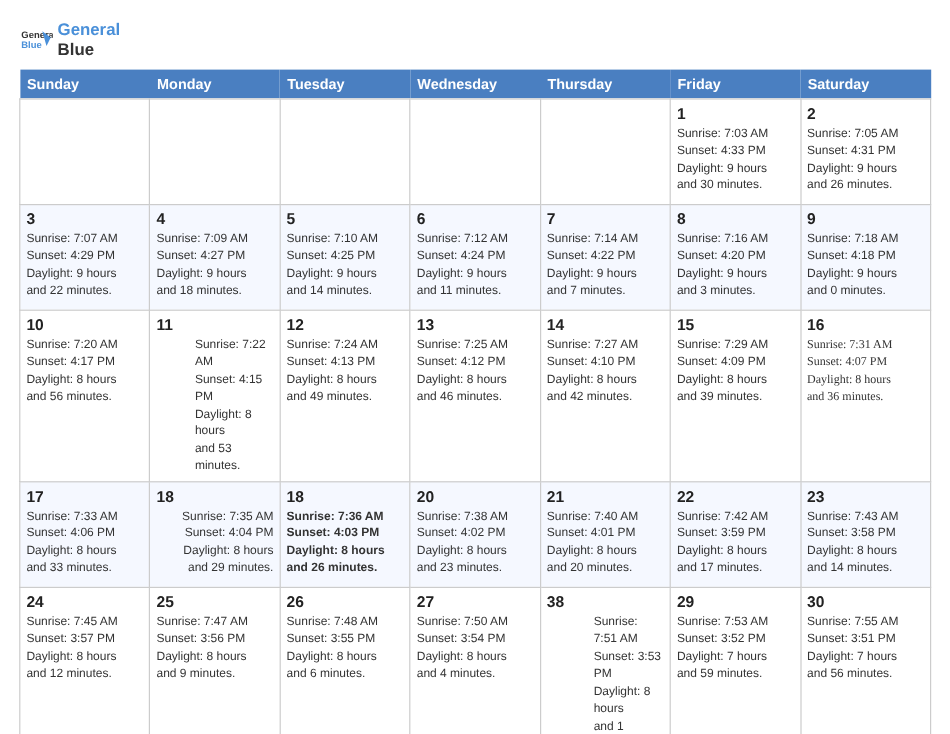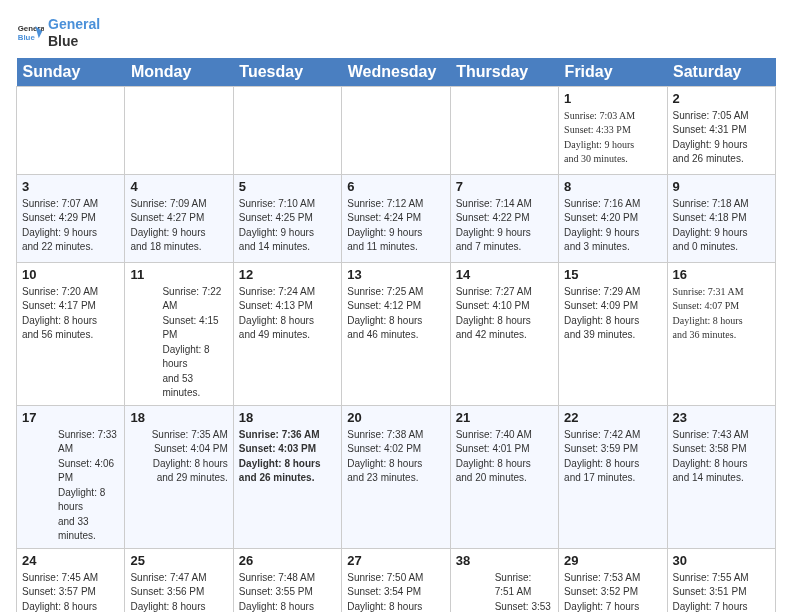--- a/index.html
+++ b/index.html
@@ -49,21 +49,21 @@
     table {
       width: 100%;
       border-collapse: collapse;
       font-size: 10.5px;
     }
     thead th {
       background: #4a7fc1;
       color: #fff;
       text-align: left;
       padding: 5px 6px;
-      font-size: 16px;
+      font-size: 12px;
     }
     td {
       border: 1px solid #ccc;
       vertical-align: top;
       padding: 4px 5px;
       width: 14.28%;
       height: 88px;
       background: #fff;
     }
     tr:nth-child(even) td {
@@ -123,21 +123,21 @@
   </thead>
   <tbody id="calendar-body">
   <tr>
         <td class="empty"></td>
         <td class="empty"></td>
         <td class="empty"></td>
         <td class="empty"></td>
         <td class="empty"></td>
         <td>
           <div class="day-number">1</div>
-          <div class="day-info" style="white-space: pre-line; font-family: Liberation Serif, serif;">Sunrise: 7:03 AM
+          <div class="day-info" style="white-space: pre-line;">Sunrise: 7:03 AM
 Sunset: 4:33 PM
 Daylight: 9 hours
 and 30 minutes.</div>
         </td>
         <td>
           <div class="day-number">2</div>
           <div class="day-info" style="white-space: pre-line;">Sunrise: 7:05 AM
 Sunset: 4:31 PM
 Daylight: 9 hours
 and 26 minutes.</div>
@@ -241,21 +241,21 @@
           <div class="day-number">16</div>
           <div class="day-info" style="white-space: pre-line; font-family: Liberation Serif, serif;">Sunrise: 7:31 AM
 Sunset: 4:07 PM
 Daylight: 8 hours
 and 36 minutes.</div>
         </td>
       </tr>
       <tr>
         <td>
           <div class="day-number">17</div>
-          <div class="day-info" style="white-space: pre-line; margin-left: 36px;">Sunrise: 7:33 AM
+          <div class="day-info" style="white-space: pre-line;">Sunrise: 7:33 AM
 Sunset: 4:06 PM
 Daylight: 8 hours
 and 33 minutes.</div>
         </td>
         <td>
           <div class="day-number">18</div>
           <div class="day-info" style="white-space: pre-line; text-align: right;">Sunrise: 7:35 AM
 Sunset: 4:04 PM
 Daylight: 8 hours
 and 29 minutes.</div>

